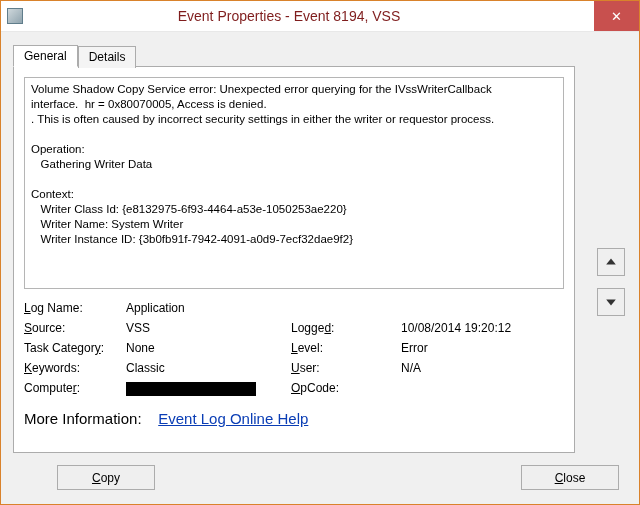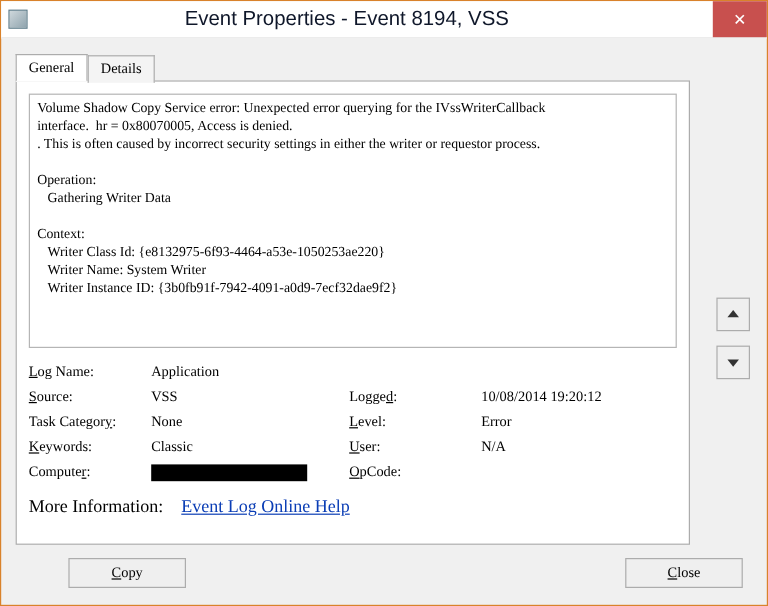--- a/index.html
+++ b/index.html
@@ -34,41 +34,40 @@
     height: 16px;
     margin: 7px 6px 0 6px;
     background: linear-gradient(135deg,#cfd8dc,#90a4ae);
     border: 1px solid #607d8b;
     box-sizing: border-box;
   }
   .titlebar .title {
     flex:1;
     text-align:center;
     line-height:30px;
-    font-size: 17px;
-    color:#0f172a;
+    font-size: 14px;
+    color:#7f1d1d;
     padding-right: 45px;
   }
   .titlebar .close {
     width: 45px;
     background: #c8504e;
     color:#fff;
     display:flex;
     align-items:center;
     justify-content:center;
     font-family: Arial, sans-serif;
     font-size: 13px;
   }
 
   .client {
     flex:1;
     position: relative;
     padding: 12px 12px 12px 12px;
     box-sizing: border-box;
-    font-family: Liberation Serif, serif;
   }
 
   
   .tabstrip {
     display:flex;
     gap:0;
     position: relative;
     z-index: 2;
   }
   .tab {

